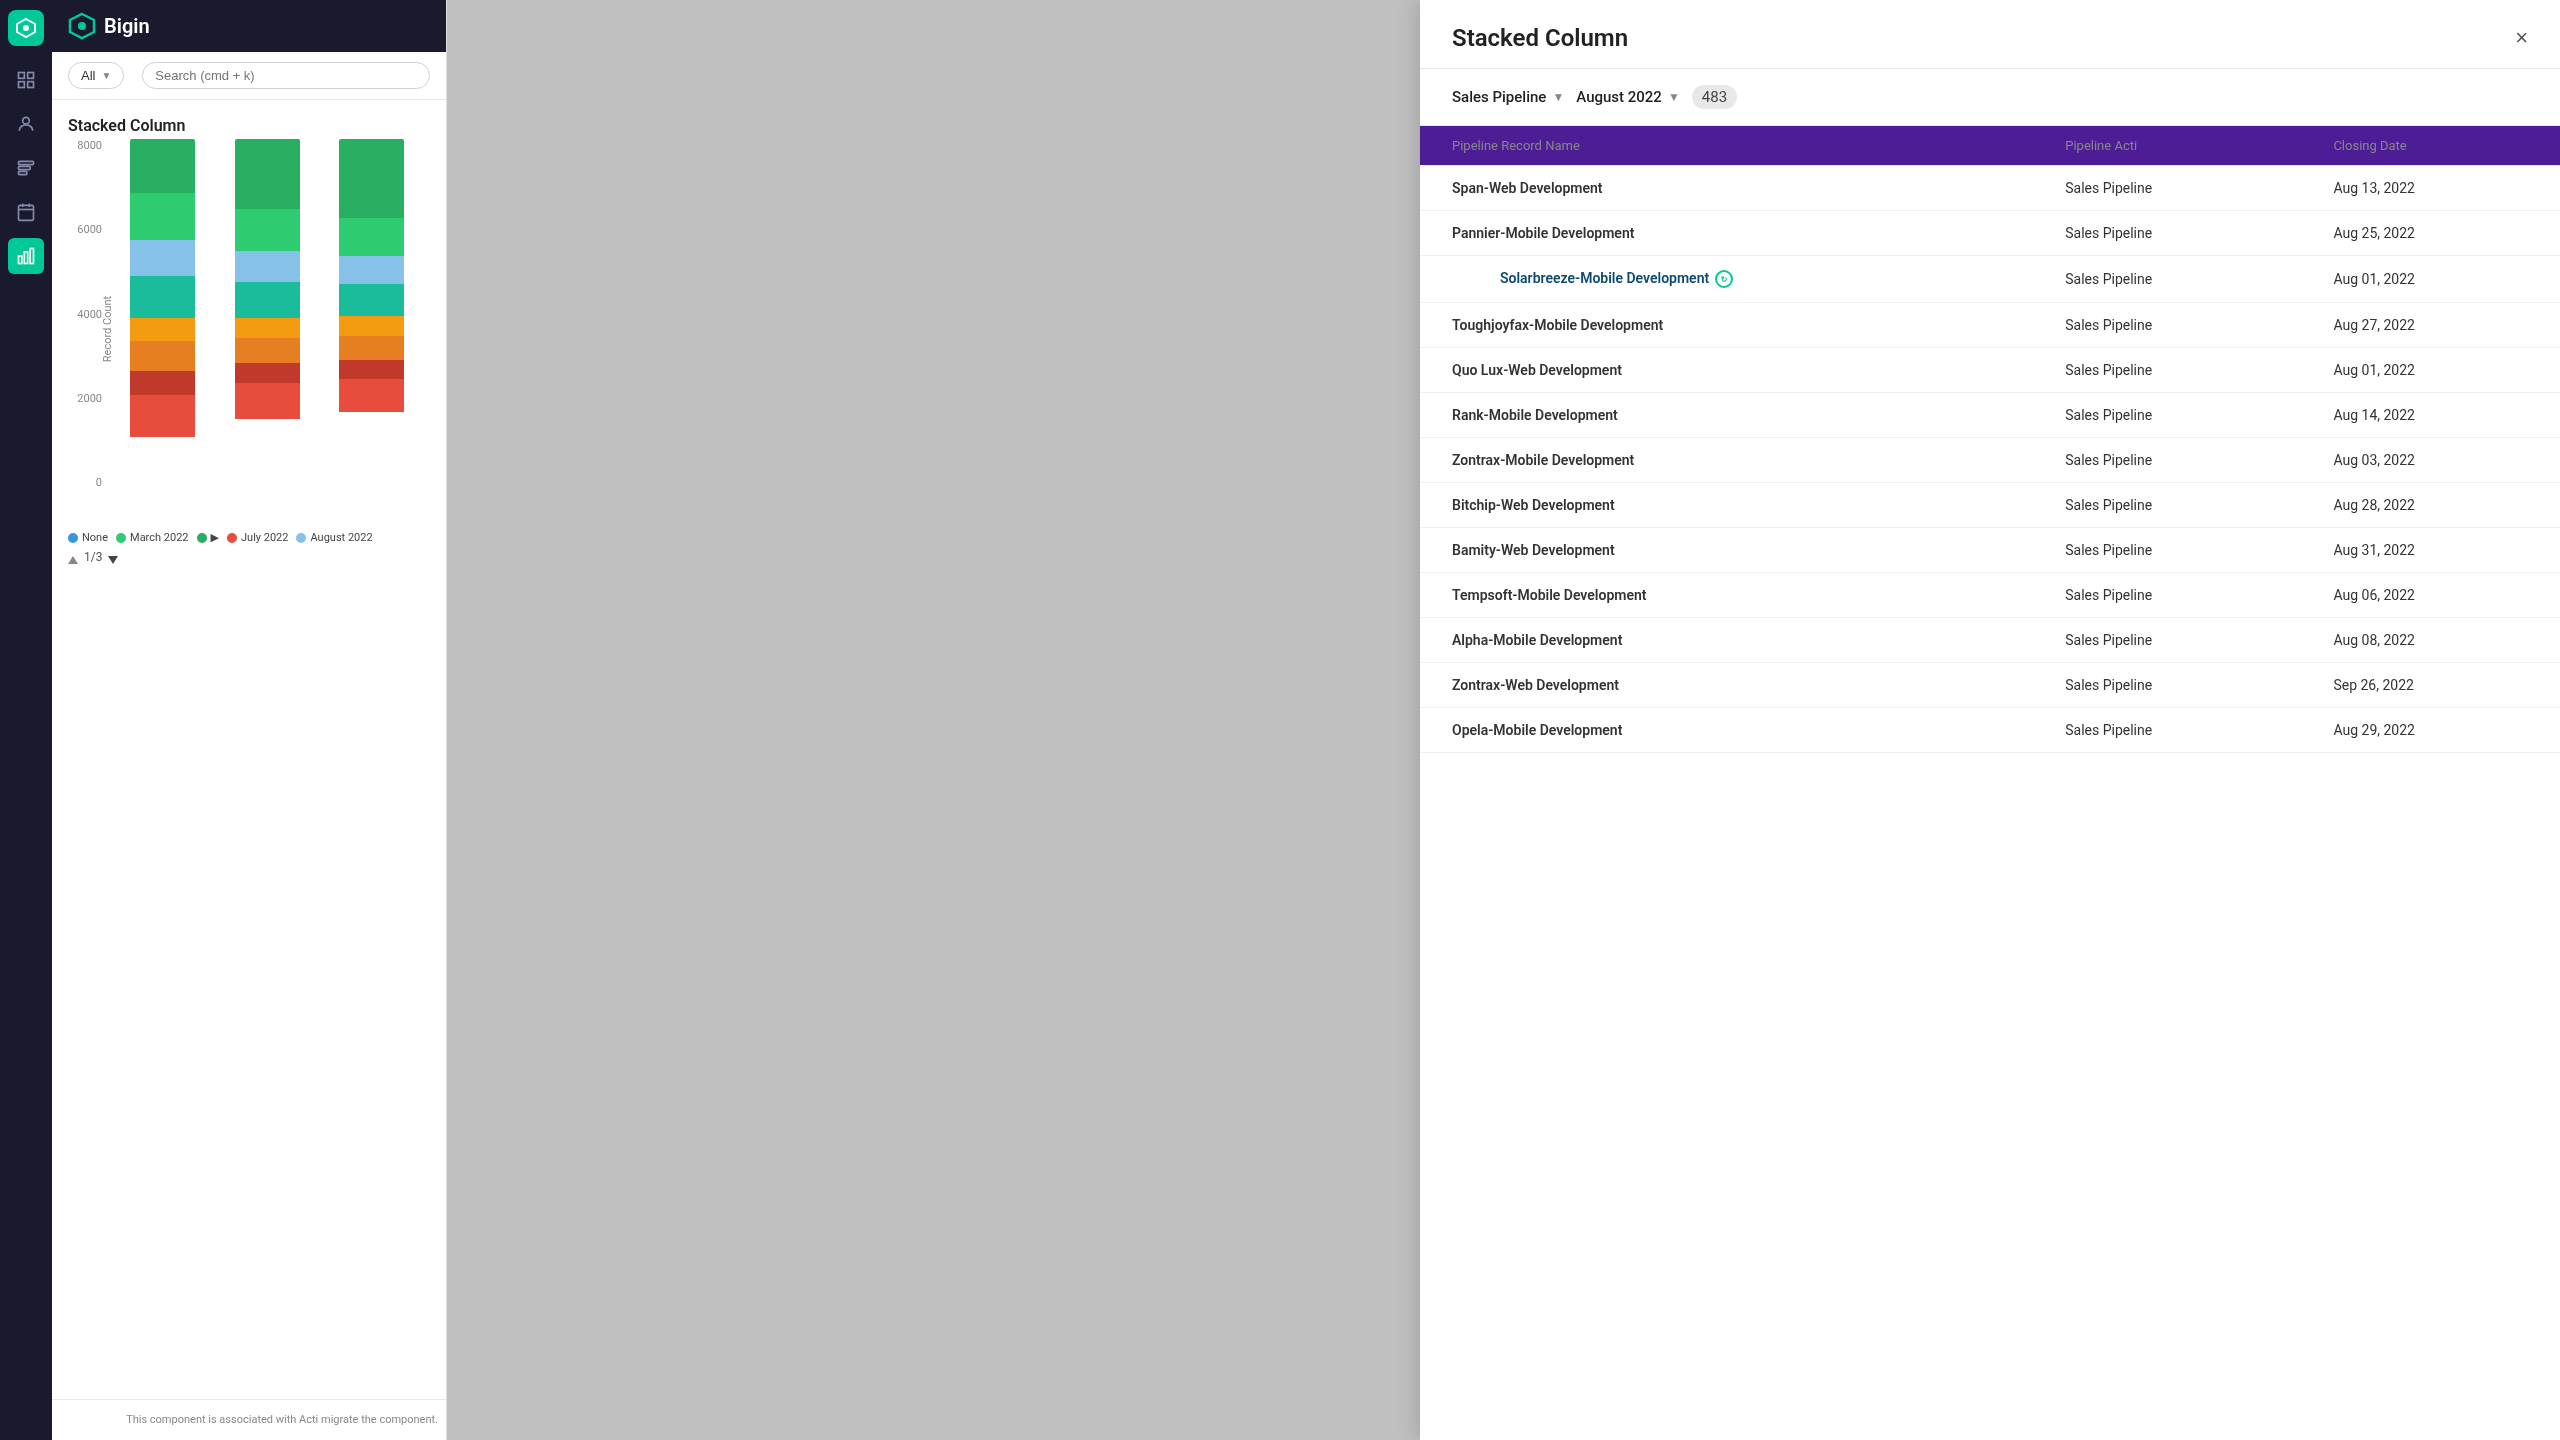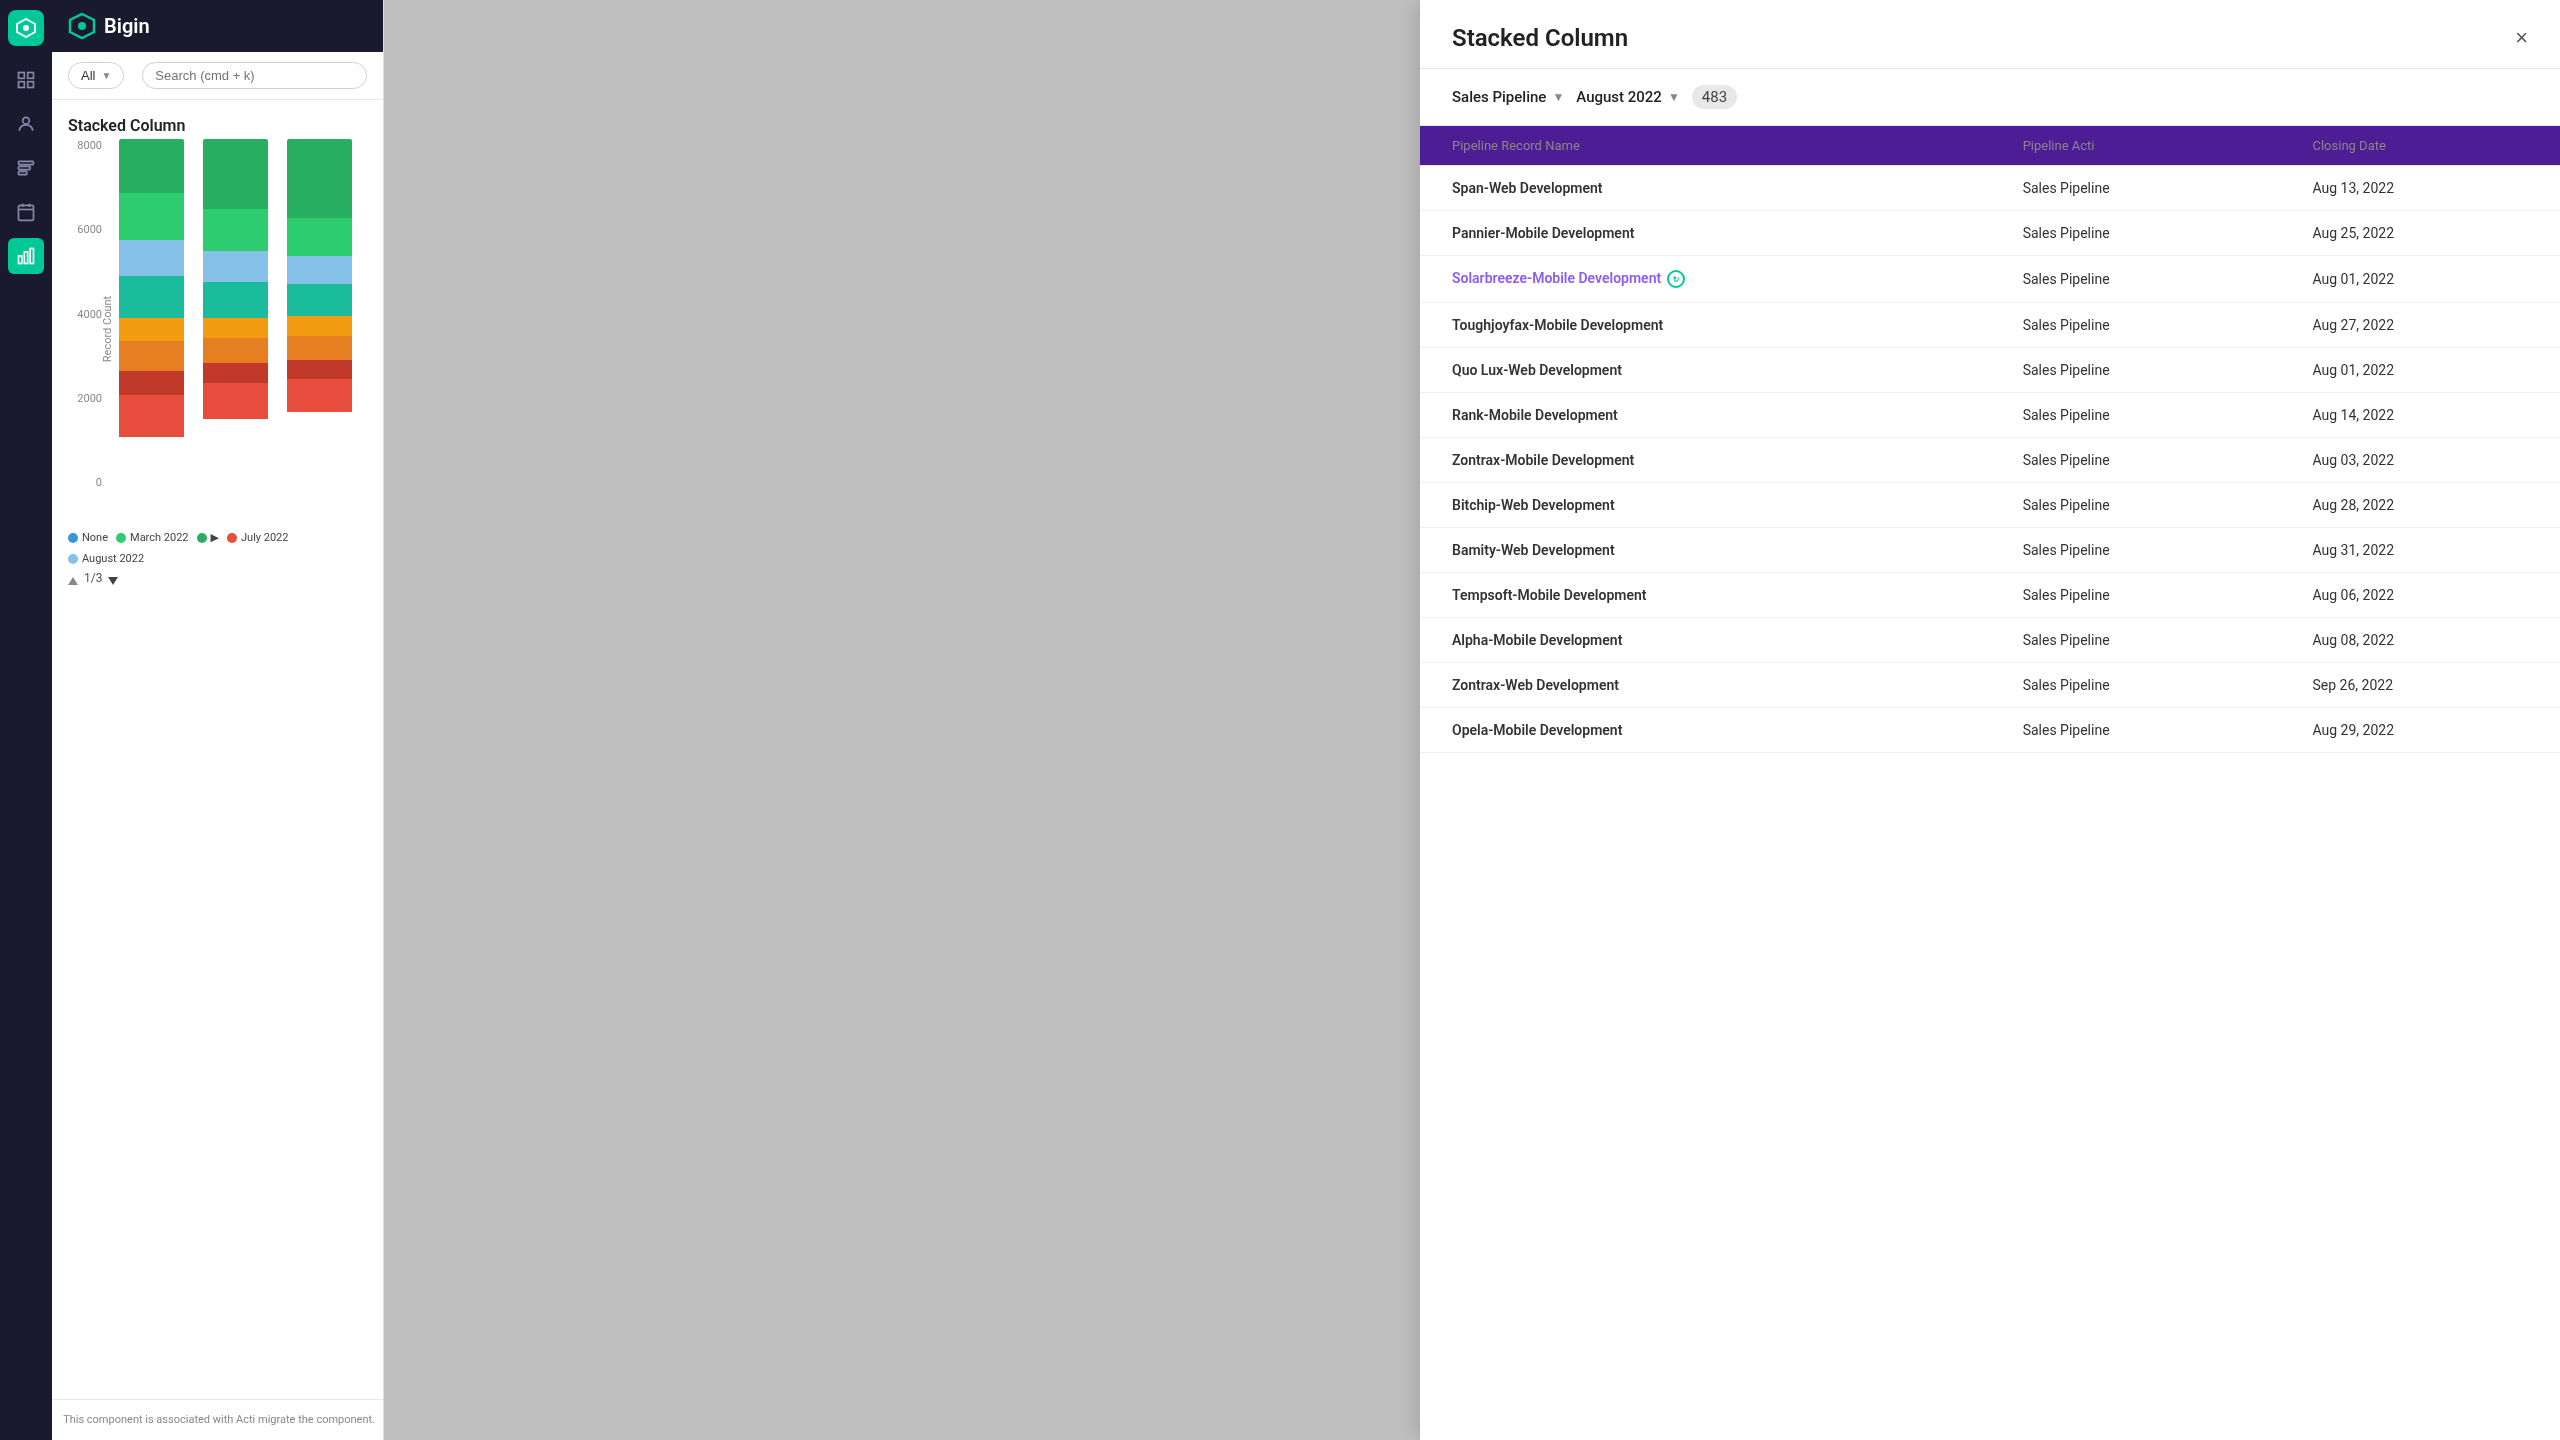--- a/index.html
+++ b/index.html
@@ -40,21 +40,21 @@
       border-radius: 6px;
       cursor: pointer;
     }
     .sidebar-icon.active {
       background: #00c896;
       color: white;
     }
 
     
     .left-panel {
-      width: 332px;
+      width: 395px;
       background: #fff;
       border-right: 1px solid #e0e0e0;
       display: flex;
       flex-direction: column;
       flex-shrink: 0;
     }
     .left-panel-header {
       display: flex;
       align-items: center;
       padding: 12px 16px;
@@ -277,21 +277,21 @@
     }
     tbody tr {
       border-bottom: 1px solid #f0f0f0;
     }
     tbody td {
       padding: 14px 32px;
       font-size: 14px;
       color: #333;
     }
     td.record-name { font-weight: 600; color: #333; }
-    td.record-name a { color: #8b5cf6; text-decoration: none; }
+    td.record-name a { color: #0c4a6e; text-decoration: none; margin-left: 48px; }
     .cursor-indicator {
       display: inline-flex;
       align-items: center;
       justify-content: center;
       width: 18px;
       height: 18px;
       border-radius: 50%;
       border: 2px solid #00c896;
       margin-left: 6px;
       font-size: 8px;

